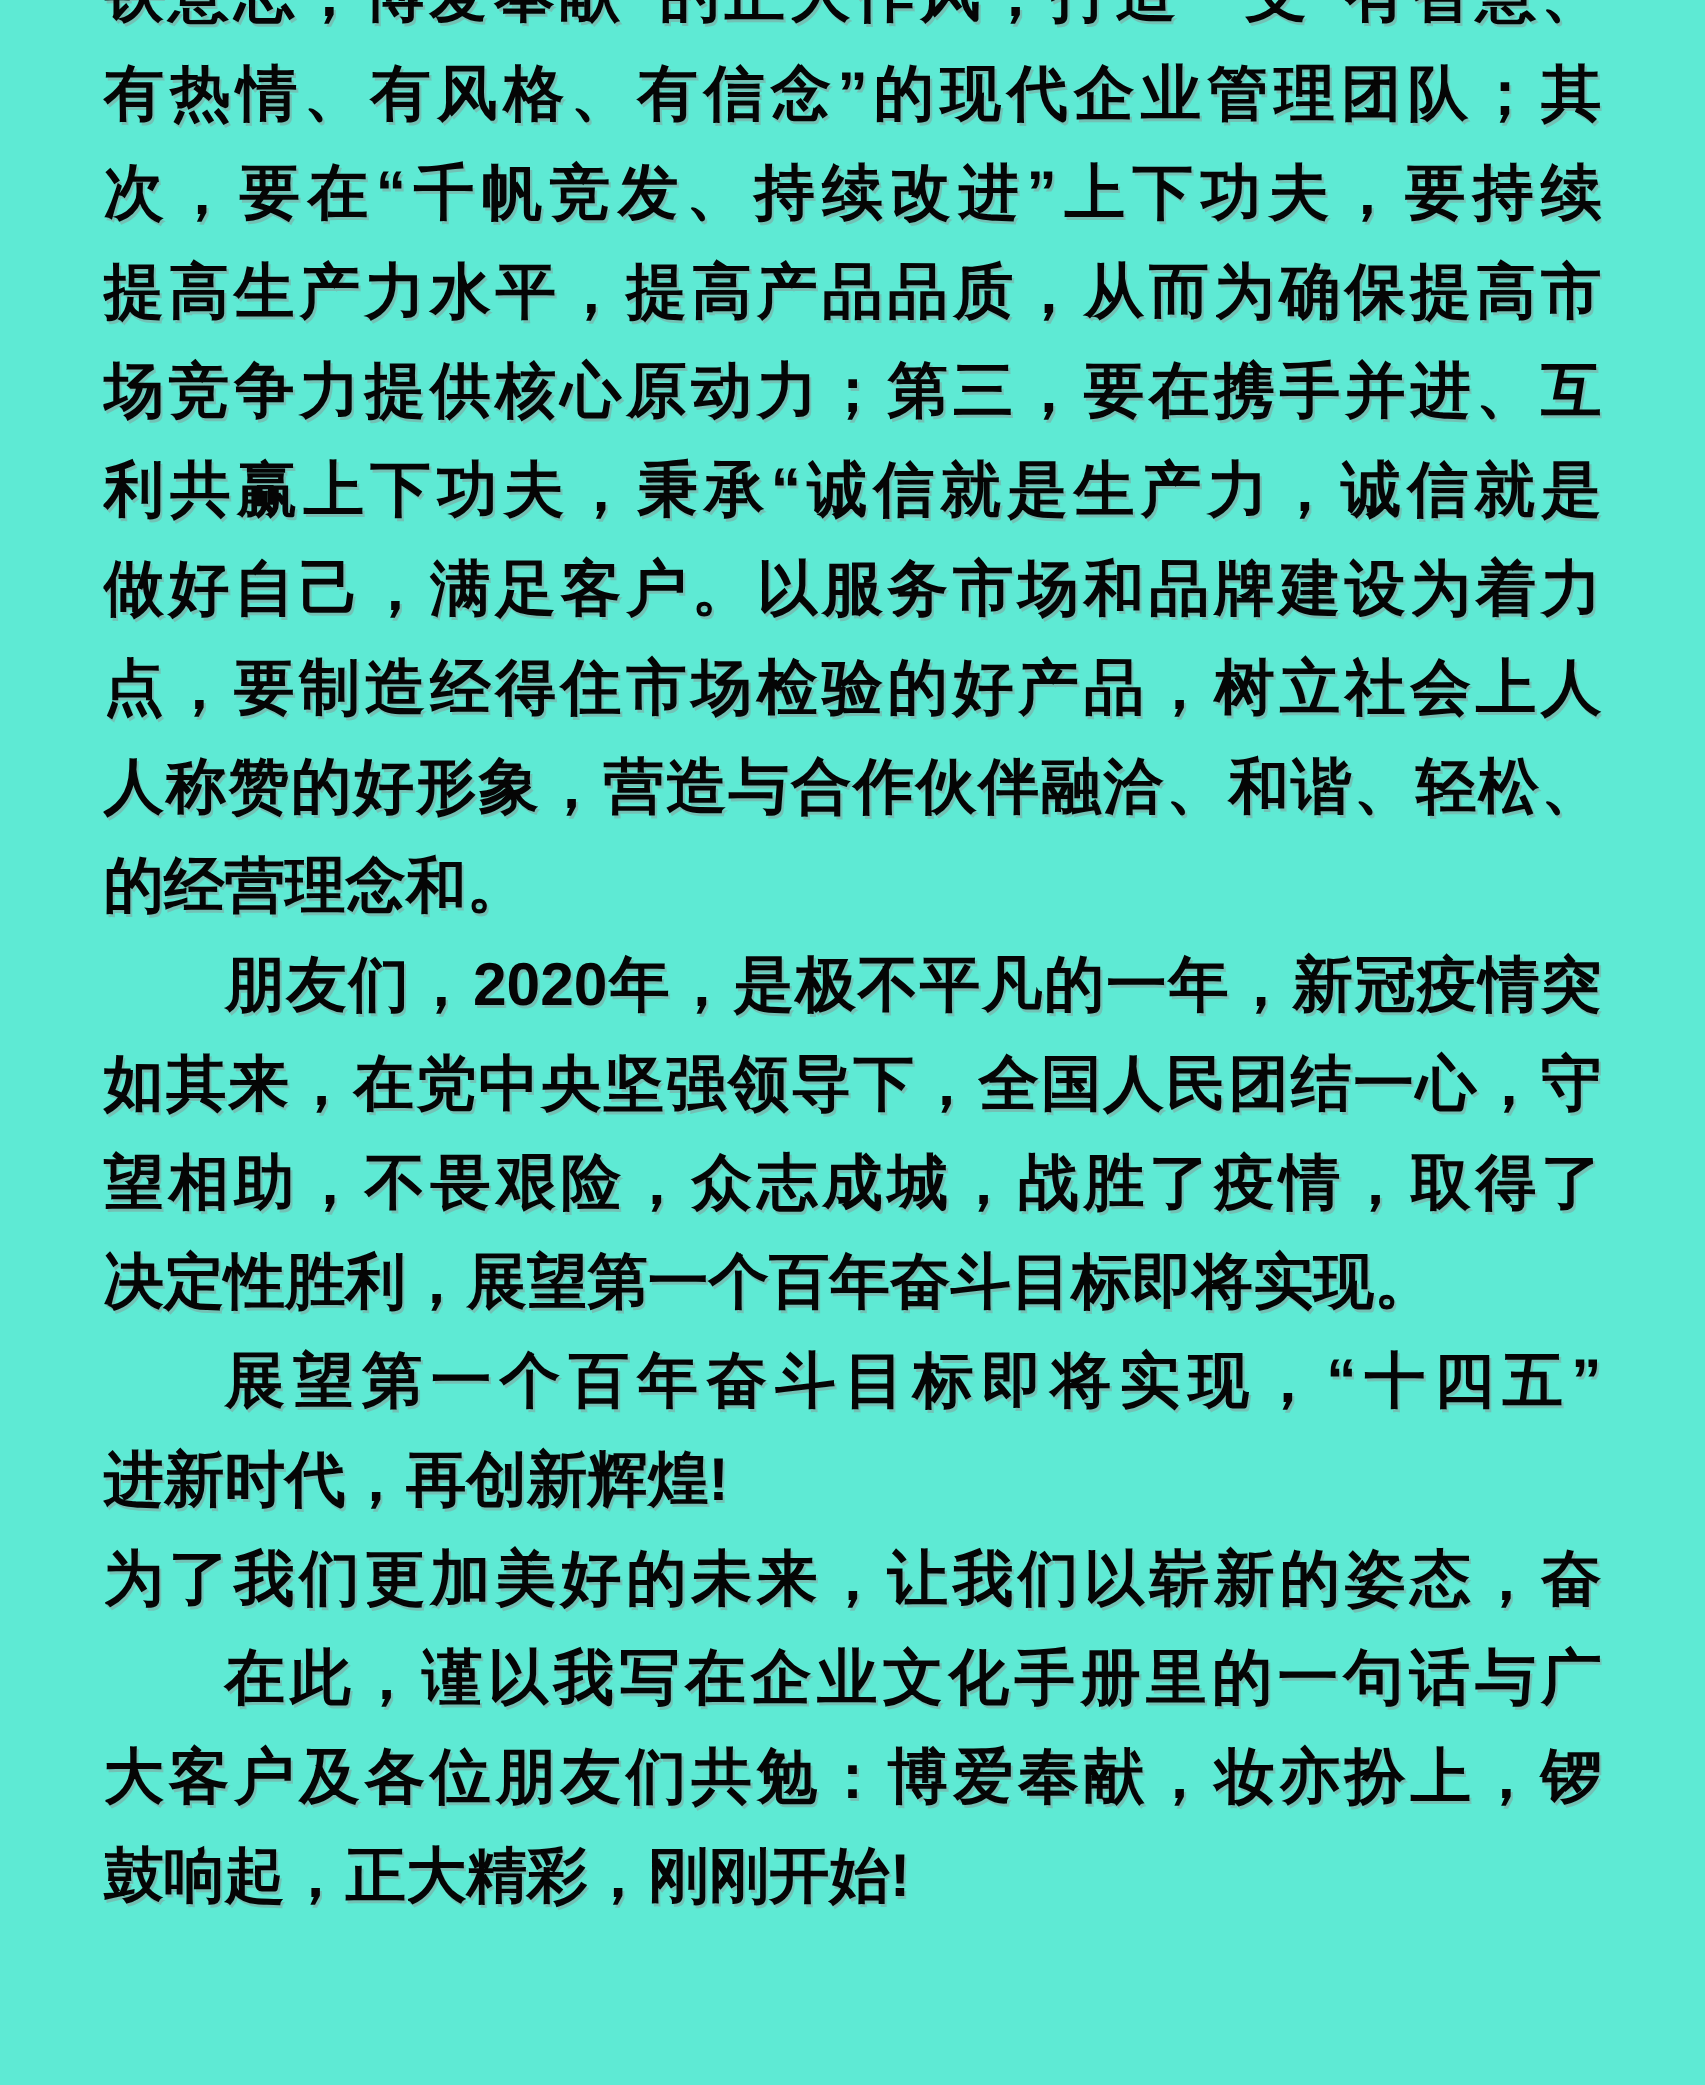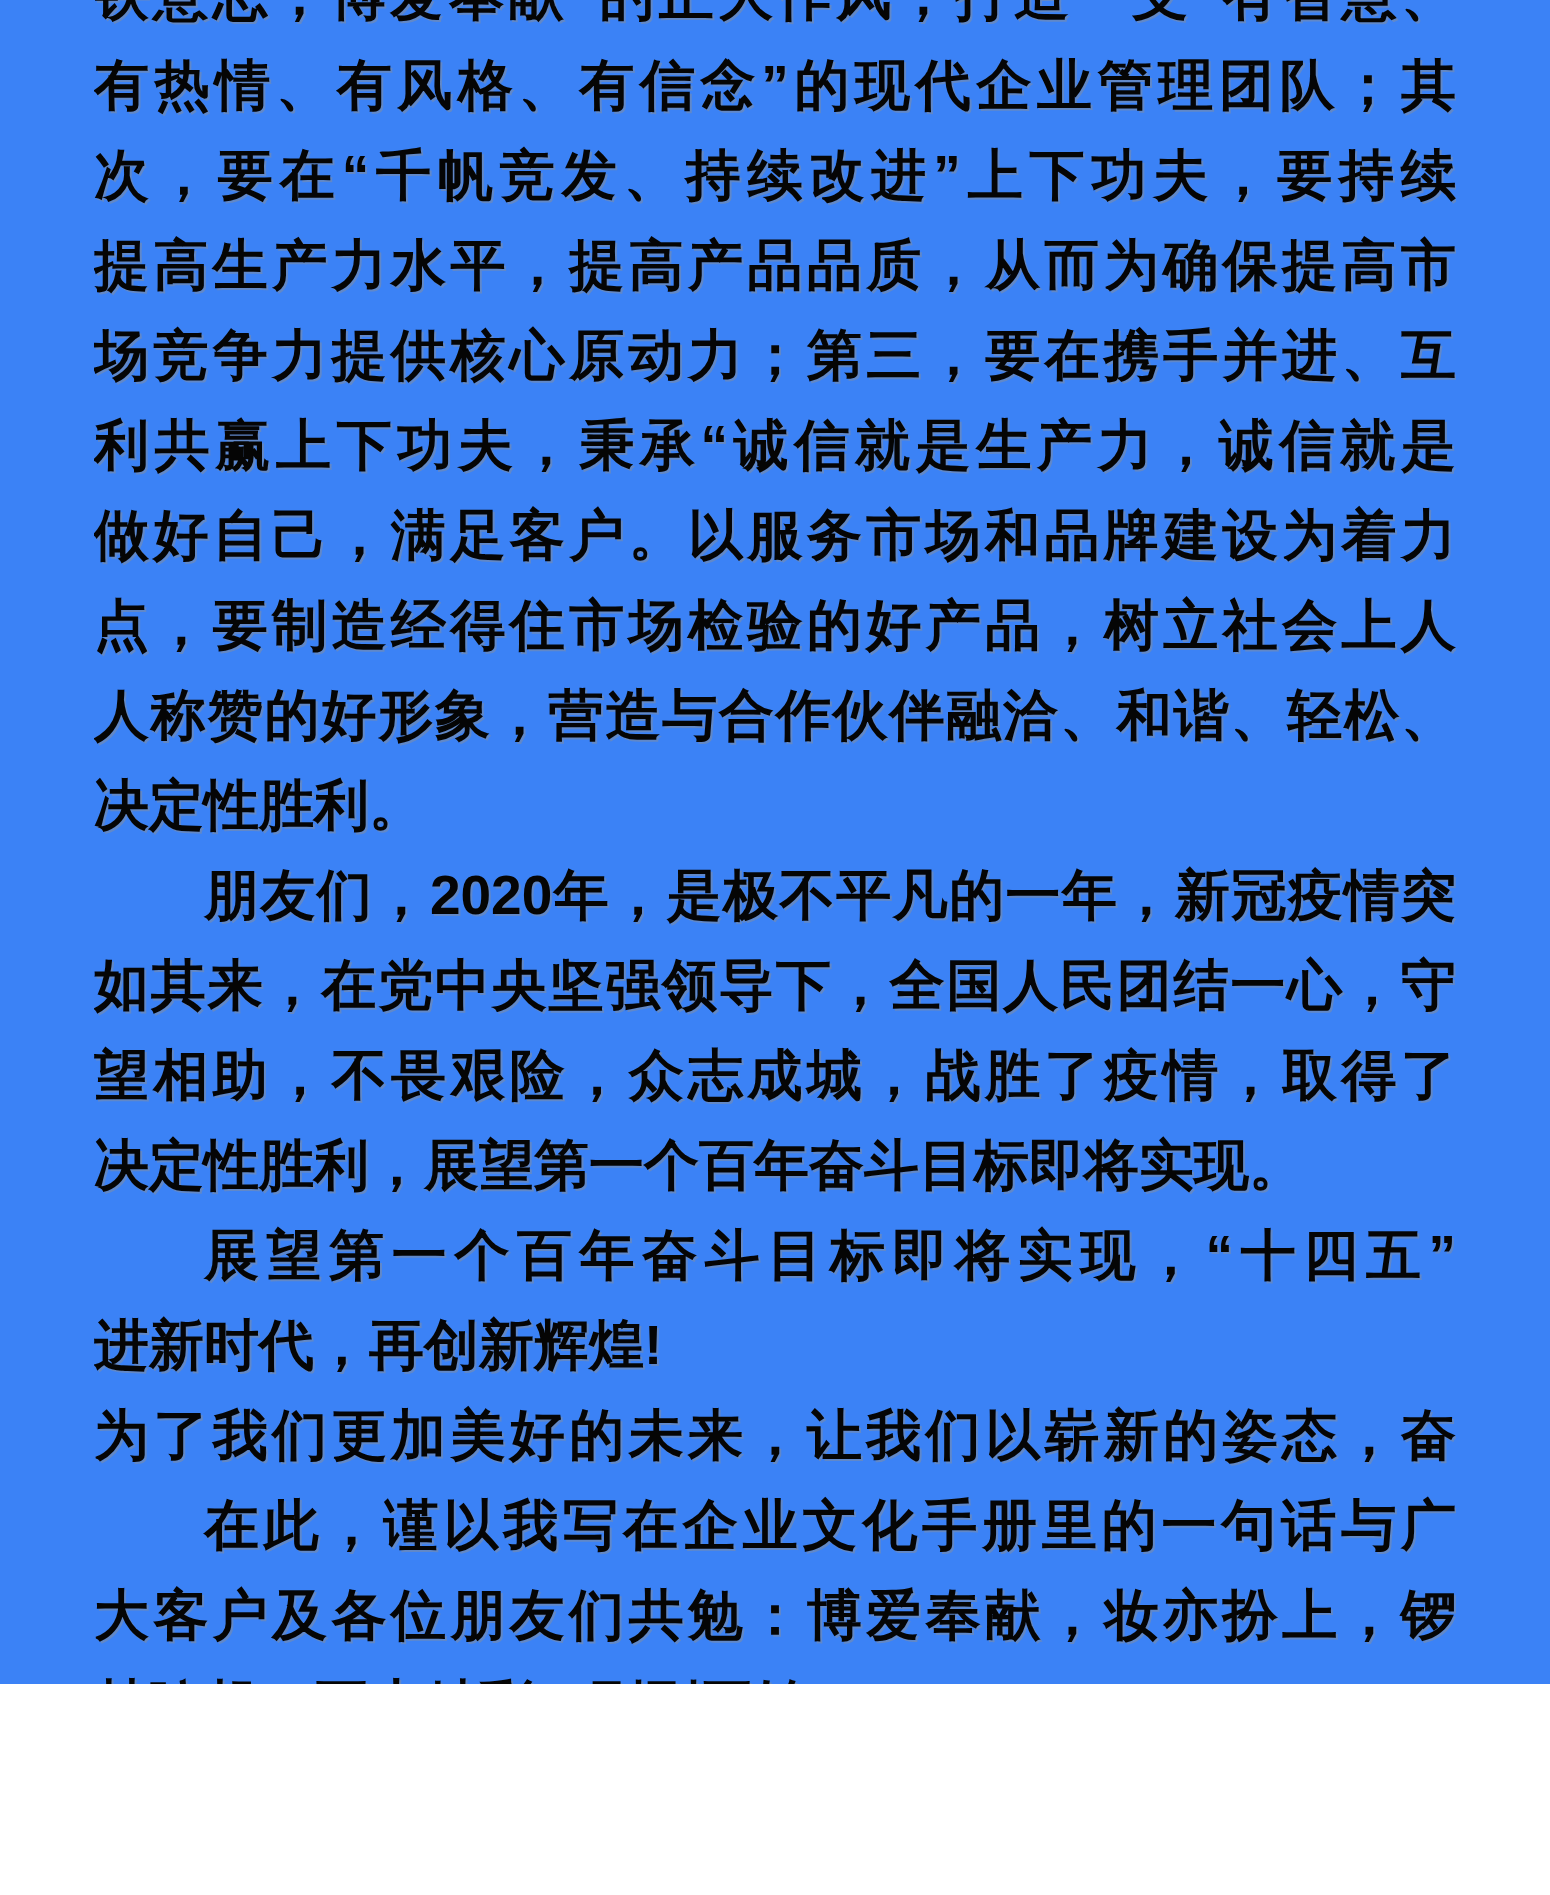--- a/index.html
+++ b/index.html
@@ -3,22 +3,22 @@
 <meta charset="utf-8">
 <style>
   html, body {
     margin: 0;
     padding: 0;
     background: #ffffff;
   }
   .page {
     position: relative;
     width: 1550px;
-    height: 1684px;
-    background: #3b82f6;
+    height: 1895px;
+    background: #5eead4;
     overflow: hidden;
   }
   .text-block {
     position: absolute;
     top: -50px;
     left: 0;
     width: 1550px;
     padding: 0 94px;
     box-sizing: border-box;
     font-family: "Liberation Sans", "DejaVu Sans", sans-serif;
@@ -51,21 +51,21 @@
   <div class="text-block" id="text-block">
       <div class="line just">铁意志，博爱奉献”的正大作风，打造一支“有智慧、</div>
       <div class="line just">有热情、有风格、有信念”的现代企业管理团队；其</div>
       <div class="line just">次，要在“千帆竞发、持续改进”上下功夫，要持续</div>
       <div class="line just">提高生产力水平，提高产品品质，从而为确保提高市</div>
       <div class="line just">场竞争力提供核心原动力；第三，要在携手并进、互</div>
       <div class="line just">利共赢上下功夫，秉承“诚信就是生产力，诚信就是</div>
       <div class="line just">做好自己，满足客户。以服务市场和品牌建设为着力</div>
       <div class="line just">点，要制造经得住市场检验的好产品，树立社会上人</div>
       <div class="line just">人称赞的好形象，营造与合作伙伴融洽、和谐、轻松、</div>
-      <div class="line">决定性胜利。</div>
+      <div class="line">的经营理念和。</div>
       <div class="line just indent">朋友们，2020年，是极不平凡的一年，新冠疫情突</div>
       <div class="line just">如其来，在党中央坚强领导下，全国人民团结一心，守</div>
       <div class="line just">望相助，不畏艰险，众志成城，战胜了疫情，取得了</div>
       <div class="line">决定性胜利，展望第一个百年奋斗目标即将实现。</div>
       <div class="line just indent">展望第一个百年奋斗目标即将实现，“十四五”</div>
       <div class="line">进新时代，再创新辉煌!</div>
       <div class="line just">为了我们更加美好的未来，让我们以崭新的姿态，奋</div>
       <div class="line just indent">在此，谨以我写在企业文化手册里的一句话与广</div>
       <div class="line just">大客户及各位朋友们共勉：博爱奉献，妆亦扮上，锣</div>
       <div class="line">鼓响起，正大精彩，刚刚开始!</div>

